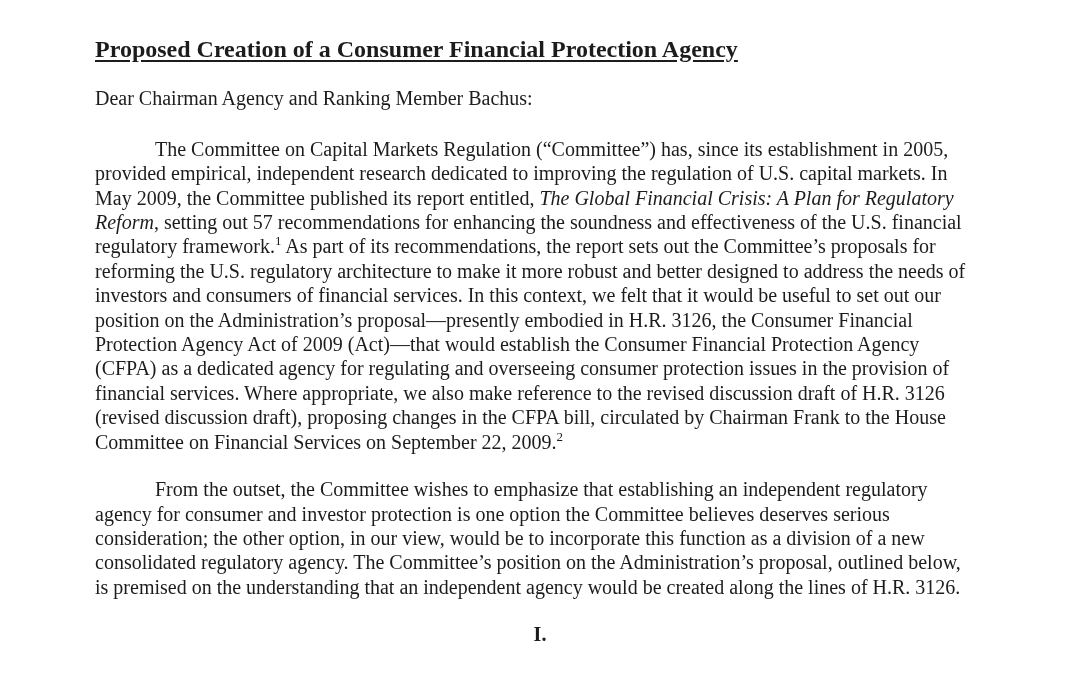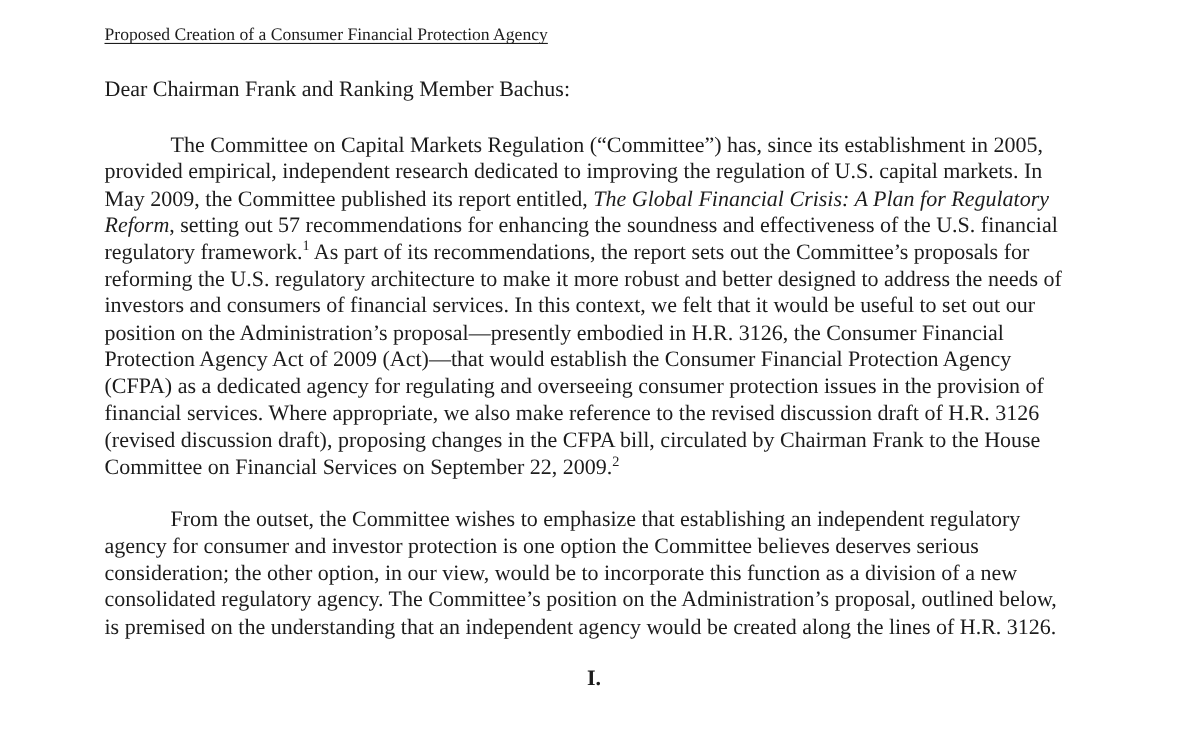--- a/index.html
+++ b/index.html
@@ -17,25 +17,25 @@
     width: 1080px;
     height: 675px;
     padding: 20px 95px 0 95px;
     font-family: "Liberation Serif", "DejaVu Serif", serif;
     font-size: 20px;
     line-height: 24.4px;
     color: #1c1c1c;
     -webkit-font-smoothing: antialiased;
   }
   .doc-title {
-    font-size: 16px;
-    font-weight: normal;
+    font-size: 24px;
+    font-weight: bold;
     text-decoration: underline;
     text-underline-offset: 3px;
-    margin: 0 0 25px 0;
+    margin: 17px 0 25px 0;
   }
   .salutation {
     margin: 0 0 26px 0;
   }
   .body-para {
     margin: 0 12px 23px 0;
     text-indent: 60px;
     text-align: left;
   }
   .body-para .italic {
@@ -51,21 +51,21 @@
     font-weight: bold;
     margin: 0;
   }
 </style>
 </head>
 <body>
 
 <div class="page">
   <h1 class="doc-title">Proposed Creation of a Consumer Financial Protection Agency</h1>
 
-  <p class="salutation">Dear Chairman Frank and Ranking Member Bachus:</p>
+  <p class="salutation">Dear Chairman Agency and Ranking Member Bachus:</p>
 
   <div>
       <p class="body-para"><span>The Committee on Capital Markets Regulation (“Committee”) has, since its establishment in 2005, provided empirical, independent research dedicated to improving the regulation of U.S. capital markets. In May 2009, the Committee published its report entitled, </span><span class="italic">The Global Financial Crisis: A Plan for Regulatory Reform</span><span>, setting out 57 recommendations for enhancing the soundness and effectiveness of the U.S. financial regulatory framework.</span><sup class="footnote-ref">1</sup><span> As part of its recommendations, the report sets out the Committee’s proposals for reforming the U.S. regulatory architecture to make it more robust and better designed to address the needs of investors and consumers of financial services. In this context, we felt that it would be useful to set out our position on the Administration’s proposal—presently embodied in H.R. 3126, the Consumer Financial Protection Agency Act of 2009 (Act)—that would establish the Consumer Financial Protection Agency (CFPA) as a dedicated agency for regulating and overseeing consumer protection issues in the provision of financial services. Where appropriate, we also make reference to the revised discussion draft of H.R. 3126 (revised discussion draft), proposing changes in the CFPA bill, circulated by Chairman Frank to the House Committee on Financial Services on September 22, 2009.</span><sup class="footnote-ref">2</sup></p>
       <p class="body-para"><span>From the outset, the Committee wishes to emphasize that establishing an independent regulatory agency for consumer and investor protection is one option the Committee believes deserves serious consideration; the other option, in our view, would be to incorporate this function as a division of a new consolidated regulatory agency. The Committee’s position on the Administration’s proposal, outlined below, is premised on the understanding that an independent agency would be created along the lines of H.R. 3126.</span></p>
     </div>
 
   <div class="section-heading">I.</div>
 </div>
 
 </body></html>

